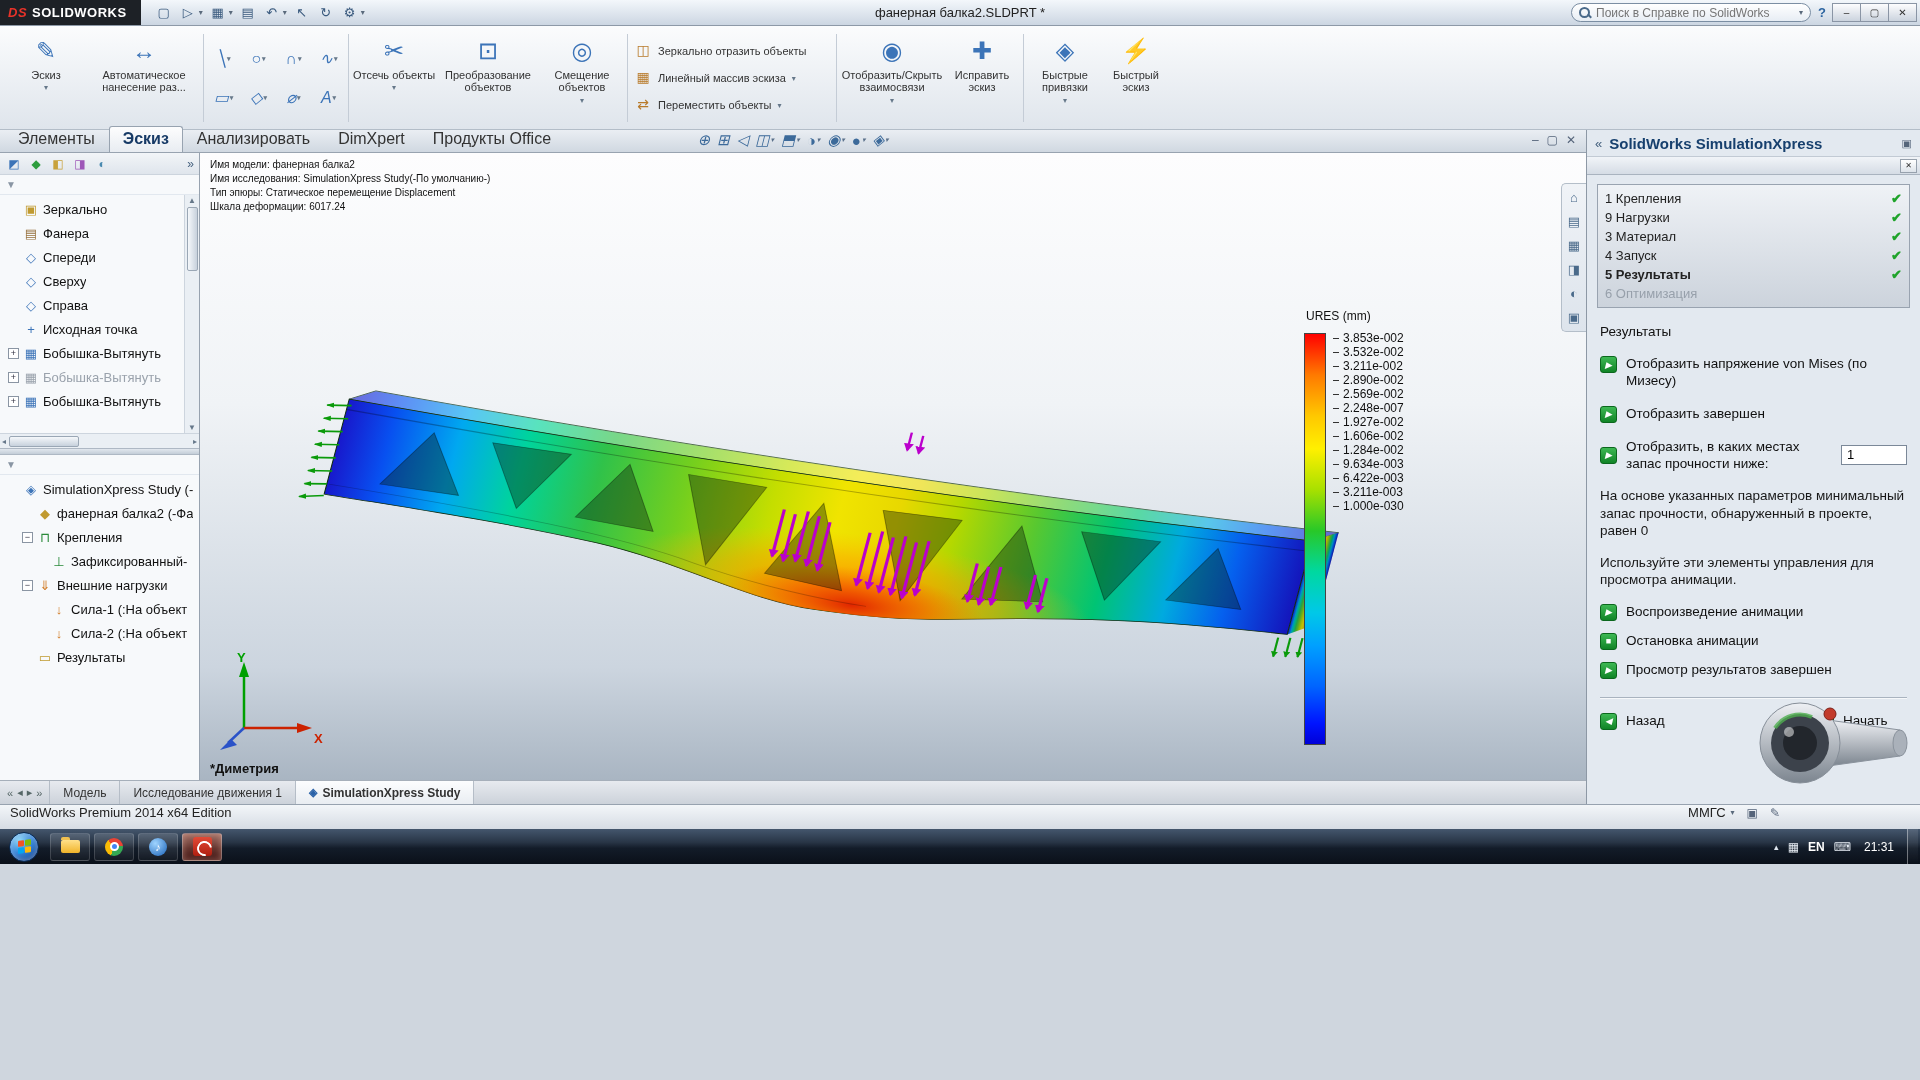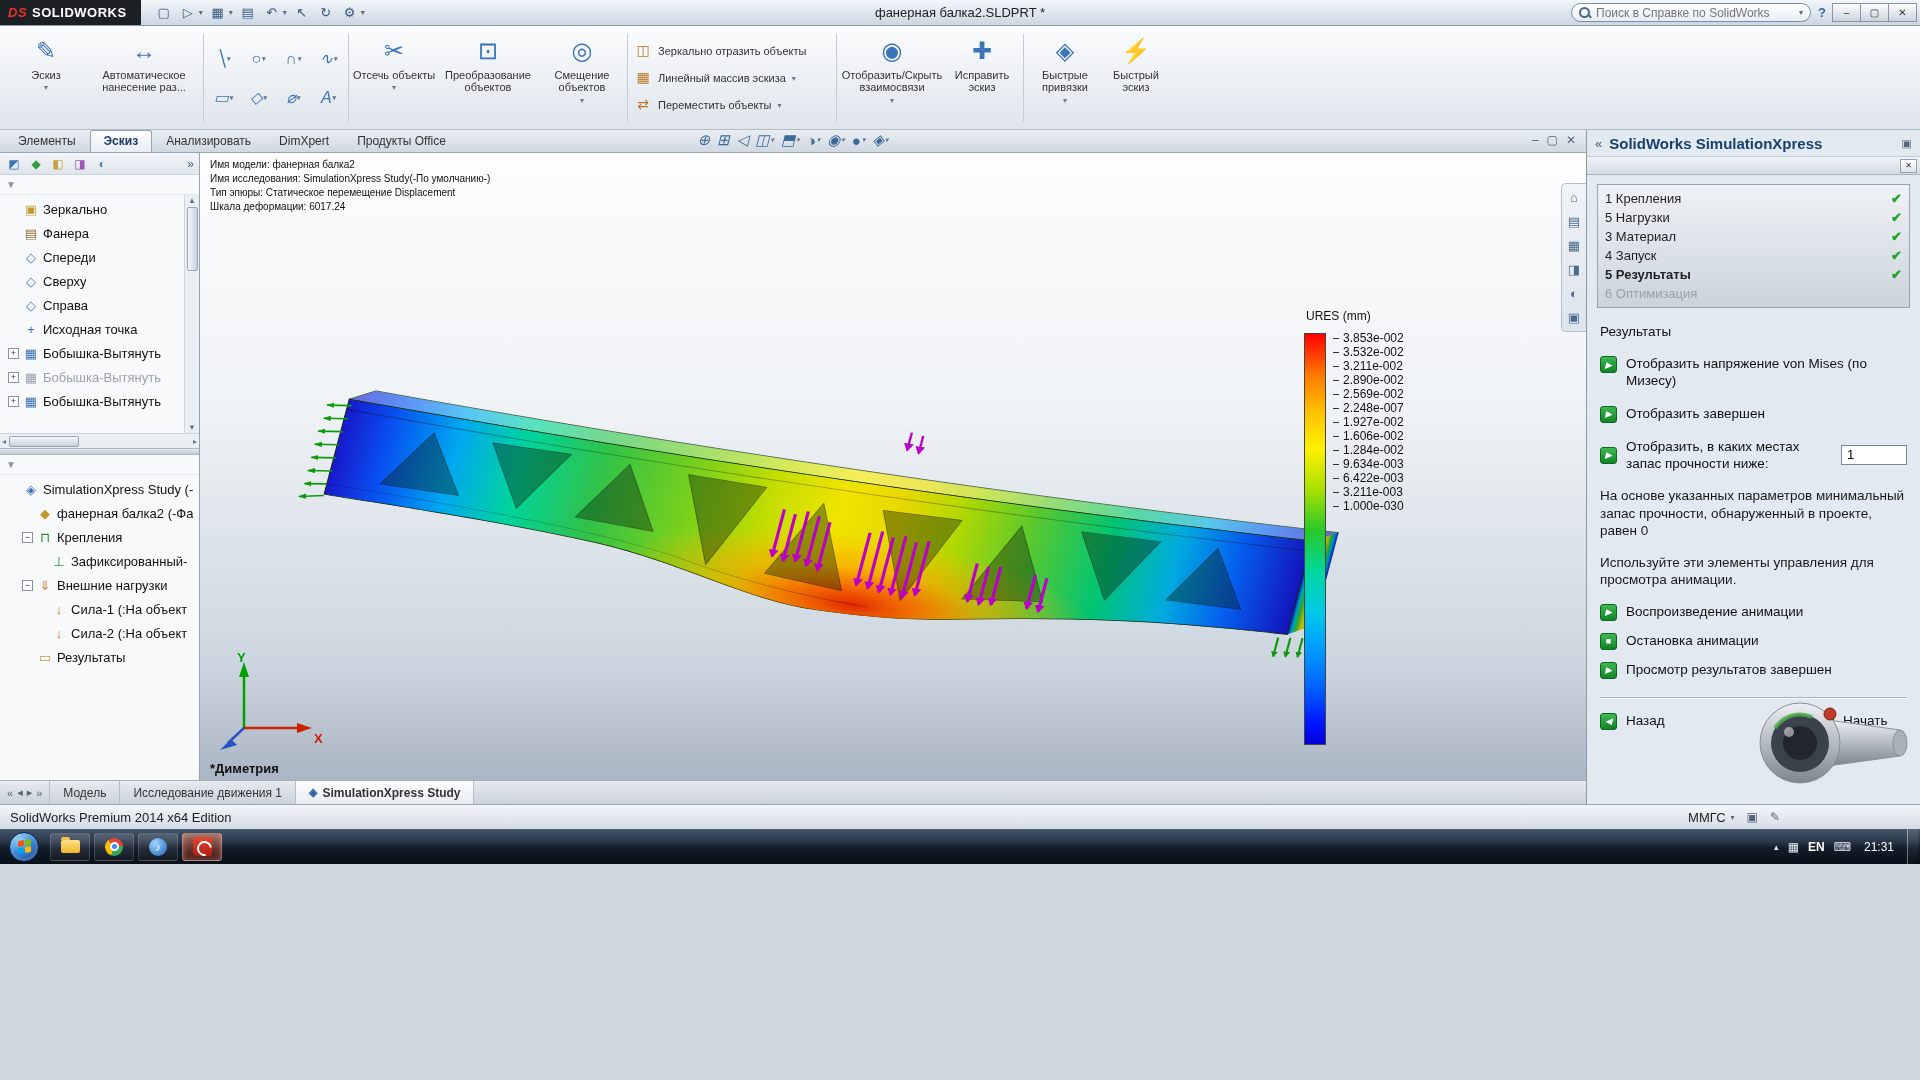--- a/index.html
+++ b/index.html
@@ -40,21 +40,21 @@
   .rb-row { display:flex; align-items:center; gap:6px; padding:1px 3px; border-radius:3px; }
   .rb-row .sm-ic { width:18px; height:18px; font-size:14px; color:#b87a2a; text-align:center; flex:none; }
   .rb-row .dd { font-size:8px; color:#66788a; }
 
   
   .mid { flex:1; min-height:0; display:flex; }
   .west { flex:1; min-width:0; display:flex; flex-direction:column; }
 
   
   .tabrow { height:23px; flex:none; background:linear-gradient(#eaeef3,#d0d8e1); border-bottom:1px solid #98a3b0; display:flex; align-items:flex-end; padding-left:4px; position:relative; }
-  .tab { padding:3px 13px 4px; font-size:12px; color:#333; border:1px solid transparent; border-bottom:none; white-space:nowrap; }
+  .tab { padding:3px 13px 4px; font-size:16px; color:#333; border:1px solid transparent; border-bottom:none; white-space:nowrap; }
   .tab.active { background:linear-gradient(#fdfdfe,#e8ecf1); border-color:#98a3b0; border-radius:3px 3px 0 0; font-weight:bold; color:#173a66; }
   .hud { position:absolute; left:50%; top:1px; transform:translateX(-50%); display:flex; align-items:center; gap:7px; color:#3c6a9a; font-size:15px; }
   .hud-ic { display:flex; align-items:center; gap:1px; }
   .hud .dd { font-size:7px; color:#5a708a; }
   .doc-ctrl { position:absolute; right:10px; top:3px; display:flex; gap:8px; color:#55647a; font-size:12px; }
   .doc-ctrl span { cursor:default; }
 
   .lc-row { flex:1; min-height:0; display:flex; }
 
   
@@ -128,21 +128,21 @@
   .fos-input { width:66px; height:20px; flex:none; border:1px solid #7b8898; background:#fff; font-size:13px; font-family:inherit; padding:0 5px; }
   .rp-para { margin:14px 0; line-height:1.3; color:#181818; }
   .action.anim { margin-bottom:11px; align-items:center; }
   .rp-rule { height:1px; background:#a9b3bf; box-shadow:0 1px 0 #f6f8fa; margin:18px 0 14px; }
   .rp-footer { display:flex; justify-content:space-between; align-items:flex-start; }
   .rp-footer .action { margin-bottom:0; }
   .restart .txt { width:64px; }
   .rp-preview { position:absolute; right:6px; bottom:10px; }
 
   
-  .statusbar { height:25px; flex:none; background:linear-gradient(#f3f6f9,#d6dce4); border-top:1px solid #97a2af; display:flex; align-items:center; padding:0 10px; font-size:13px; color:#222; }
+  .statusbar { height:25px; flex:none; background:linear-gradient(#f3f6f9,#d6dce4); border-top:1px solid #97a2af; display:flex; align-items:flex-start; padding:0 10px; font-size:13px; color:#222; }
   .sb-right { margin-left:auto; display:flex; align-items:center; gap:12px; padding-right:130px; }
   .sb-right .dd { font-size:8px; color:#5a6a7c; margin-left:-7px; }
   .sb-ic { color:#55647a; font-size:12px; }
 
   
   .taskbar { height:35px; flex:none; background:linear-gradient(180deg,#44566d 0%,#283546 38%,#131c29 55%,#0a1019 100%); display:flex; align-items:center; gap:4px; padding:0 2px; }
   .start-orb { width:30px; height:30px; margin:0 7px; border-radius:50%; background:radial-gradient(circle at 35% 28%,#8fd9f8,#2a7bd4 48%,#0b3e8c 78%,#06224f); border:1px solid #0a2a50; box-shadow:inset 0 0 7px rgba(255,255,255,.55); display:flex; align-items:center; justify-content:center; }
   .wflag { display:grid; grid-template-columns:6px 6px; gap:1px; transform:skewY(-8deg); }
   .wflag i { height:6px; border-radius:1px; }
   .wflag .f1{background:#f35325}.wflag .f2{background:#81bc06}.wflag .f3{background:#05a6f0}.wflag .f4{background:#ffba08}
@@ -661,21 +661,21 @@
       </div>
       <div class="rp-xbar">
         <span class="rp-x">✕</span>
       </div>
       <div class="rp-steps">
         <div class="step">
             <span>1 Крепления</span>
             <span class="chk">✔</span>
           </div>
         <div class="step">
-            <span>5 Нагрузки</span>
+            <span>9 Нагрузки</span>
             <span class="chk">✔</span>
           </div>
         <div class="step">
             <span>3 Материал</span>
             <span class="chk">✔</span>
           </div>
         <div class="step">
             <span>4 Запуск</span>
             <span class="chk">✔</span>
           </div>

